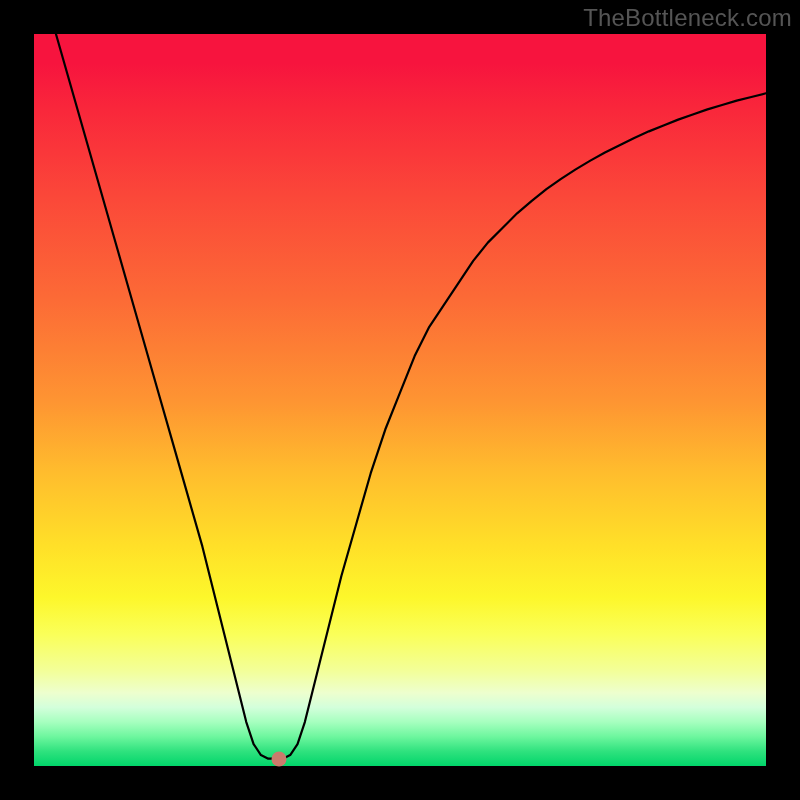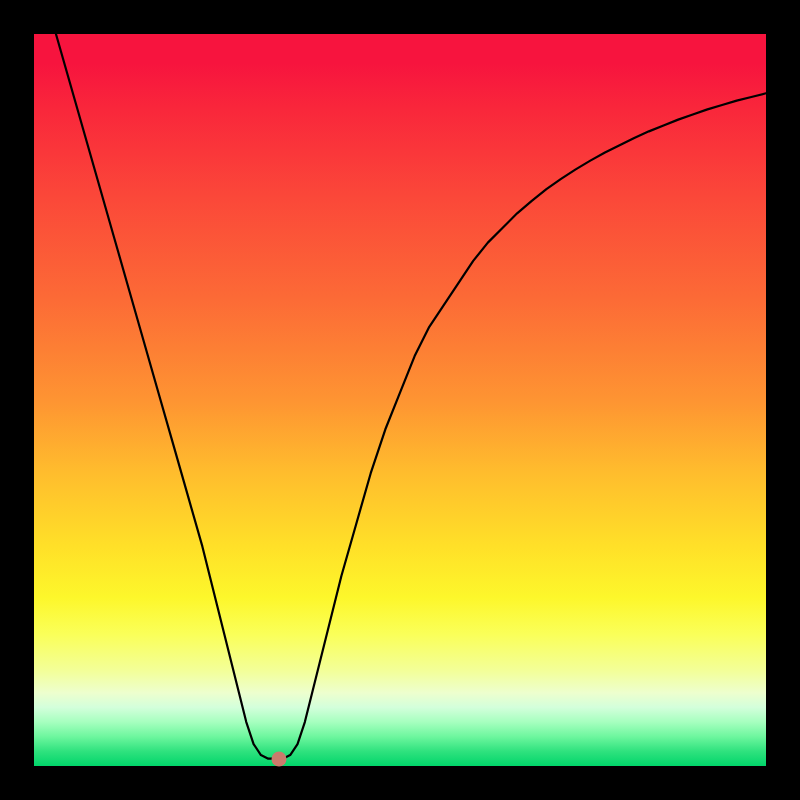--- a/index.html
+++ b/index.html
@@ -74,13 +74,14 @@
 </head>
 <body>
 
 <div class="outer">
   <div class="plot-area">
     <svg class="curve" viewBox="0 0 732 732" preserveAspectRatio="none">
       <path id="curve-path" fill="none" stroke="#000000" stroke-width="2.2" stroke-linejoin="round" stroke-linecap="round" d="M21.96 0.00 L36.60 51.24 L51.24 102.48 L65.88 153.72 L80.52 204.96 L95.16 256.20 L109.80 307.44 L124.44 358.68 L139.08 409.92 L153.72 461.16 L168.36 512.40 L175.68 541.68 L183.00 570.96 L190.32 600.24 L197.64 629.52 L204.96 658.80 L212.28 688.08 L219.60 710.04 L226.92 721.02 L234.24 724.68 L241.56 724.68 L248.88 724.68 L256.20 721.02 L263.52 710.04 L270.84 688.08 L278.16 658.80 L285.48 629.52 L292.80 600.24 L307.44 541.68 L322.08 490.44 L336.72 439.20 L351.36 395.28 L366.00 358.68 L380.64 322.08 L395.28 292.80 L409.92 270.84 L424.56 248.88 L439.20 226.92 L453.84 208.62 L468.48 193.98 L483.12 179.34 L497.76 166.90 L512.40 155.18 L527.04 144.94 L541.68 135.42 L556.32 126.64 L570.96 118.58 L585.60 111.26 L600.24 103.94 L614.88 97.36 L629.52 91.50 L644.16 85.64 L658.80 80.52 L673.44 75.40 L688.08 71.00 L702.72 66.61 L717.36 62.95 L732.00 59.29"></path>
     </svg>
     <div class="marker" id="marker-dot" style="left: 245.22px; top: 724.68px; background: rgb(203, 123, 108);"></div>
   </div>
+  <div class="watermark">TheBottleneck.com</div>
 </div>
 
 </body></html>

